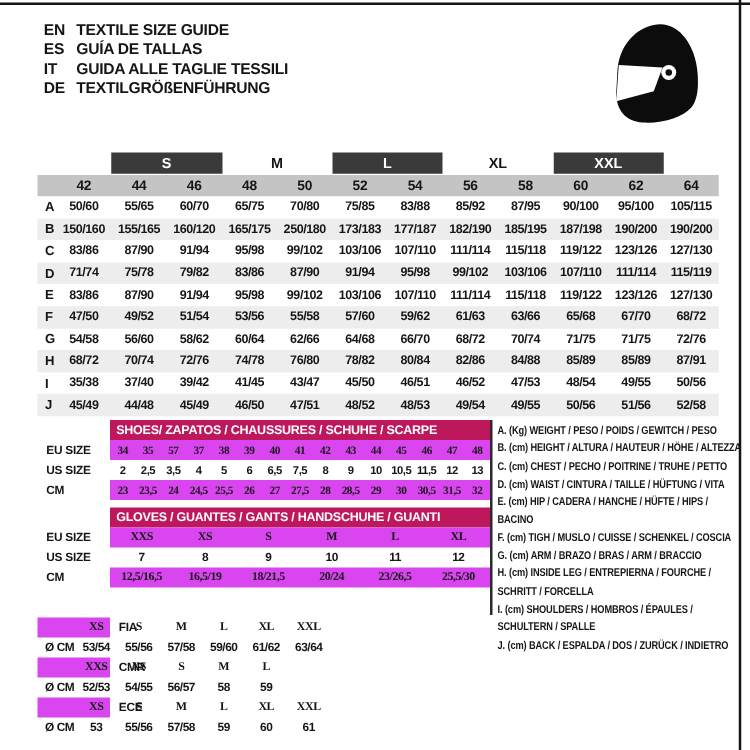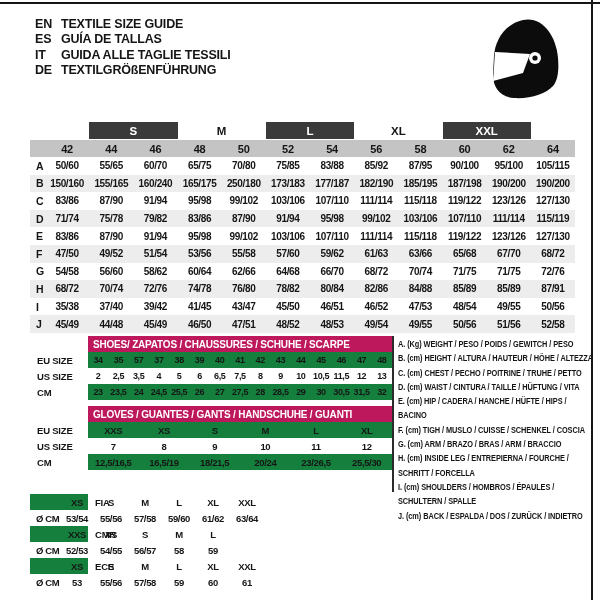--- a/index.html
+++ b/index.html
@@ -40,21 +40,21 @@
   .bottom-left { position:absolute; left:30px; top:336px; width:362px; }
   .section { display:grid; grid-template-columns:58px 304px; grid-auto-rows:16px; }
   .section.shoes { margin-bottom:6px; }
   .section.gloves { margin-bottom:8px; }
   .sec-bar { background:#be185d; color:#ffffff; display:flex; align-items:center;
              padding-left:5px; font-size:10px; font-weight:700; letter-spacing:-0.2px;
              white-space:nowrap; overflow:hidden; }
   .side-lbl { display:flex; align-items:center; padding-left:7px;
               font-size:9.5px; font-weight:700; letter-spacing:-0.2px; white-space:nowrap; }
   .strip { display:grid; }
-  .strip.shaded { background:#15803d; }
+  .strip.shaded { background:#d946ef;font-family:Liberation Serif, serif; }
   .strip.shoes-strip { grid-template-columns:repeat(15, 1fr); }
   .strip.gloves-strip { grid-template-columns:repeat(6, 1fr); }
   .strip.helmet-strip { grid-template-columns:30px repeat(6, 34px) 1fr; }
   .cell { display:flex; align-items:center; justify-content:center;
           font-size:9.5px; font-weight:700; letter-spacing:-0.35px; white-space:nowrap; }
   .shoes-strip .cell { font-size:9px; }
   .cell.unit-cell { justify-content:flex-start; padding-left:6px; overflow:visible; }
 
   
   .legend { position:absolute; left:398px; top:337px; width:238px;
@@ -131,21 +131,21 @@
         <div class="d-cell">85/92</div>
         <div class="d-cell">87/95</div>
         <div class="d-cell">90/100</div>
         <div class="d-cell">95/100</div>
         <div class="d-cell">105/115</div>
       </div>
       <div class="t-row data-row shaded">
         <div class="d-cell lblcell">B</div>
         <div class="d-cell">150/160</div>
         <div class="d-cell">155/165</div>
-        <div class="d-cell">160/240</div>
+        <div class="d-cell">160/120</div>
         <div class="d-cell">165/175</div>
         <div class="d-cell">250/180</div>
         <div class="d-cell">173/183</div>
         <div class="d-cell">177/187</div>
         <div class="d-cell">182/190</div>
         <div class="d-cell">185/195</div>
         <div class="d-cell">187/198</div>
         <div class="d-cell">190/200</div>
         <div class="d-cell">190/200</div>
       </div>

